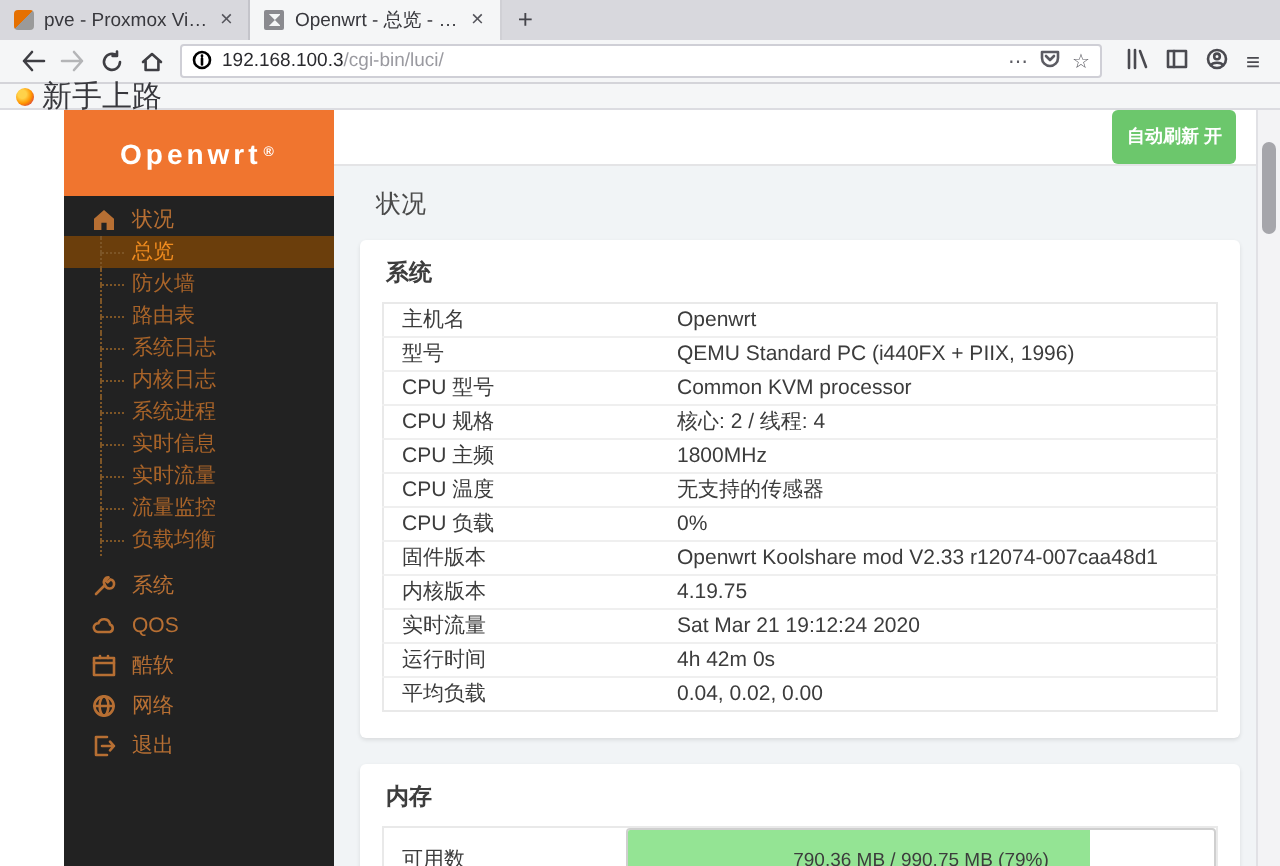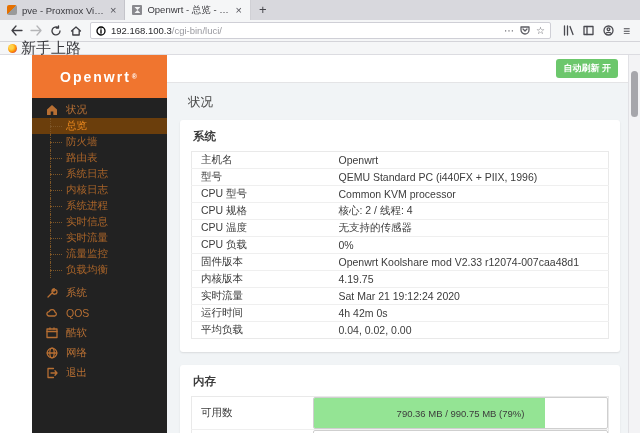--- a/index.html
+++ b/index.html
@@ -44,21 +44,21 @@
   .mi .micon { width:12px; height:12px; flex:none; color:#b76f33; }
   .mi .micon svg { display:block; }
   .sec0 { height:17px; }
   .sub { height:16px; padding-left:18px; color:#a96429; display:flex; align-items:center; position:relative; cursor:pointer; }
   .sub .tree { width:12px; flex:none; border-bottom:1px dotted #7d5526; margin-right:4px; height:0; }
   .sub::before { content:""; position:absolute; left:18px; top:0; bottom:0; border-left:1px dotted #7d5526; }
   .sub.active { background:#6b3e0c; color:#ef8b1f; }
   .gap6 { height:5px; }
 
   .maincol { flex:1; background:#f1f4f6; display:flex; flex-direction:column; overflow:hidden; }
-  .mainheader { height:28px; background:#fff; border-bottom:1px solid #e4e4e6; display:flex; align-items:center; justify-content:flex-end; padding-right:22px; flex:none; }
+  .mainheader { height:28px; background:#fff; border-bottom:1px solid #e4e4e6; display:flex; justify-content:flex-end; padding-right:22px; flex:none; }
   .btn-green { background:#6cc76c; color:#fff; font-size:9px; font-weight:bold; padding:3px 7px; border-radius:3px; border:none; cursor:pointer; }
 
   .content { padding:11px 20px 0 13px; }
   .pagetitle { font-size:12.5px; color:#4a4a4a; padding-left:8px; margin-bottom:9px; }
 
   .card { background:#fff; border-radius:3px; box-shadow:0 1px 2px rgba(0,0,0,.10); padding:9px 11px 13px 11px; }
   .card + .card { margin-top:13px; }
   .sectitle { font-size:11.5px; font-weight:bold; color:#3d3d3d; margin-bottom:7px; padding-left:2px; }
   table.kv { width:100%; border-collapse:collapse; border:1px solid #e9e9e9; }
   table.kv td { font-size:10.5px; color:#3c3c3c; height:17px; padding:0 0 0 9px; border-top:1px solid #efefef; }
@@ -283,20 +283,24 @@
                 <td class="k">型号</td>
                 <td>QEMU Standard PC (i440FX + PIIX, 1996)</td>
               </tr>
           <tr>
                 <td class="k">CPU 型号</td>
                 <td>Common KVM processor</td>
               </tr>
           <tr>
                 <td class="k">CPU 规格</td>
                 <td>核心: 2 / 线程: 4</td>
+              </tr>
+          <tr>
+                <td class="k">CPU 主频</td>
+                <td>1800MHz</td>
               </tr>
           <tr>
                 <td class="k">CPU 温度</td>
                 <td>无支持的传感器</td>
               </tr>
           <tr>
                 <td class="k">CPU 负载</td>
                 <td>0%</td>
               </tr>
           <tr>

